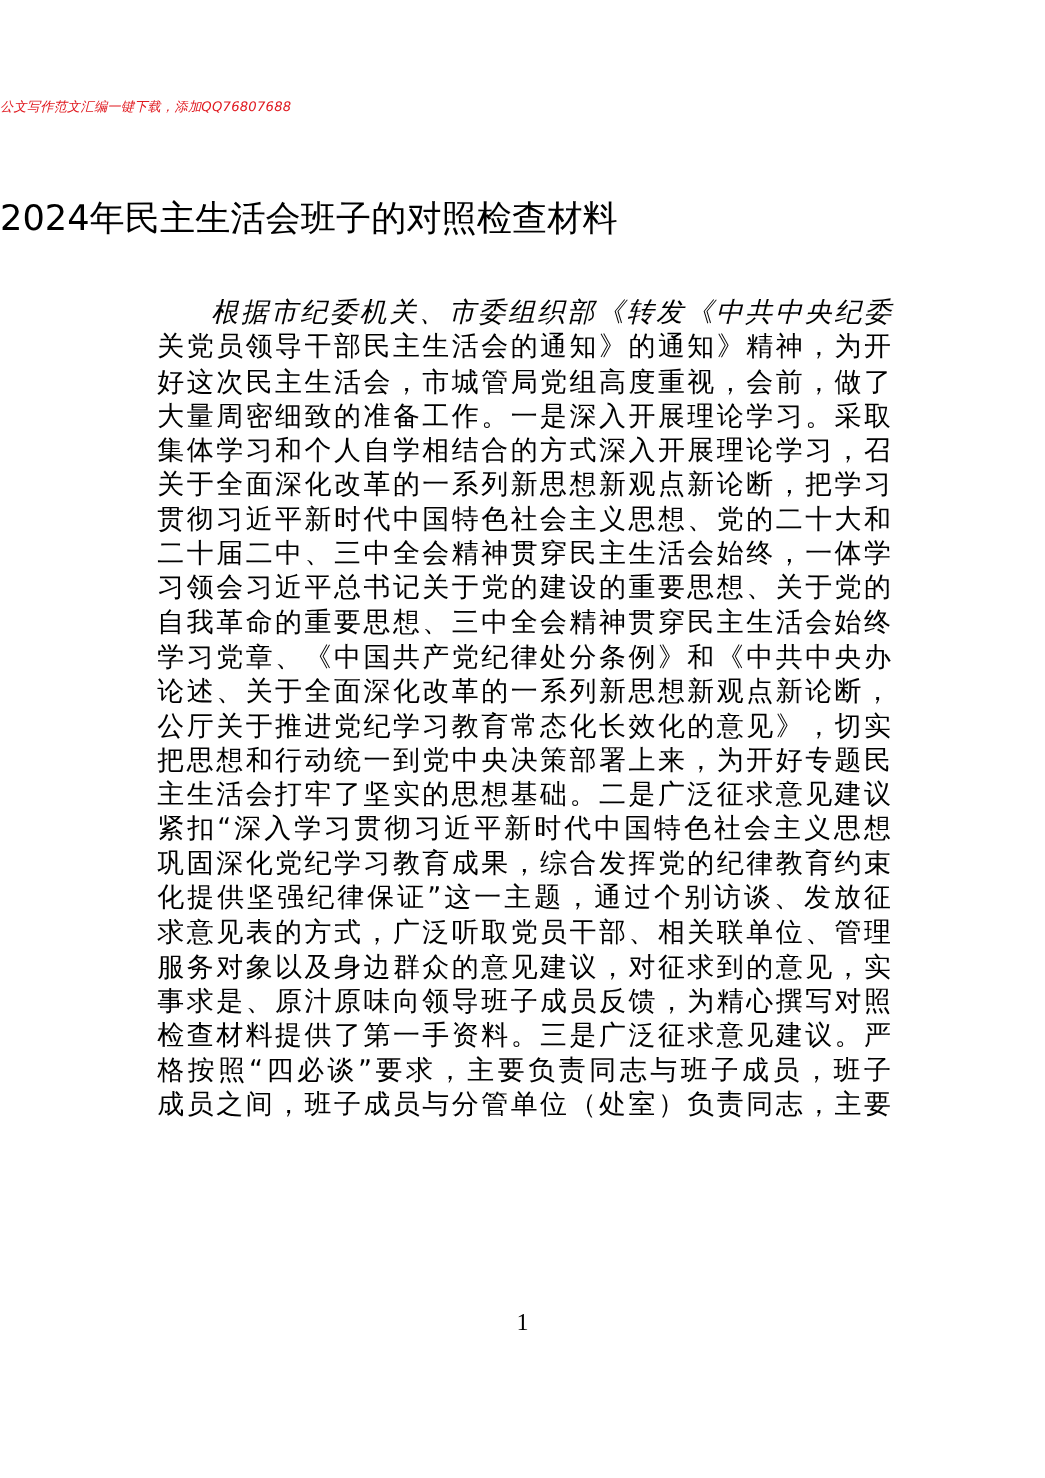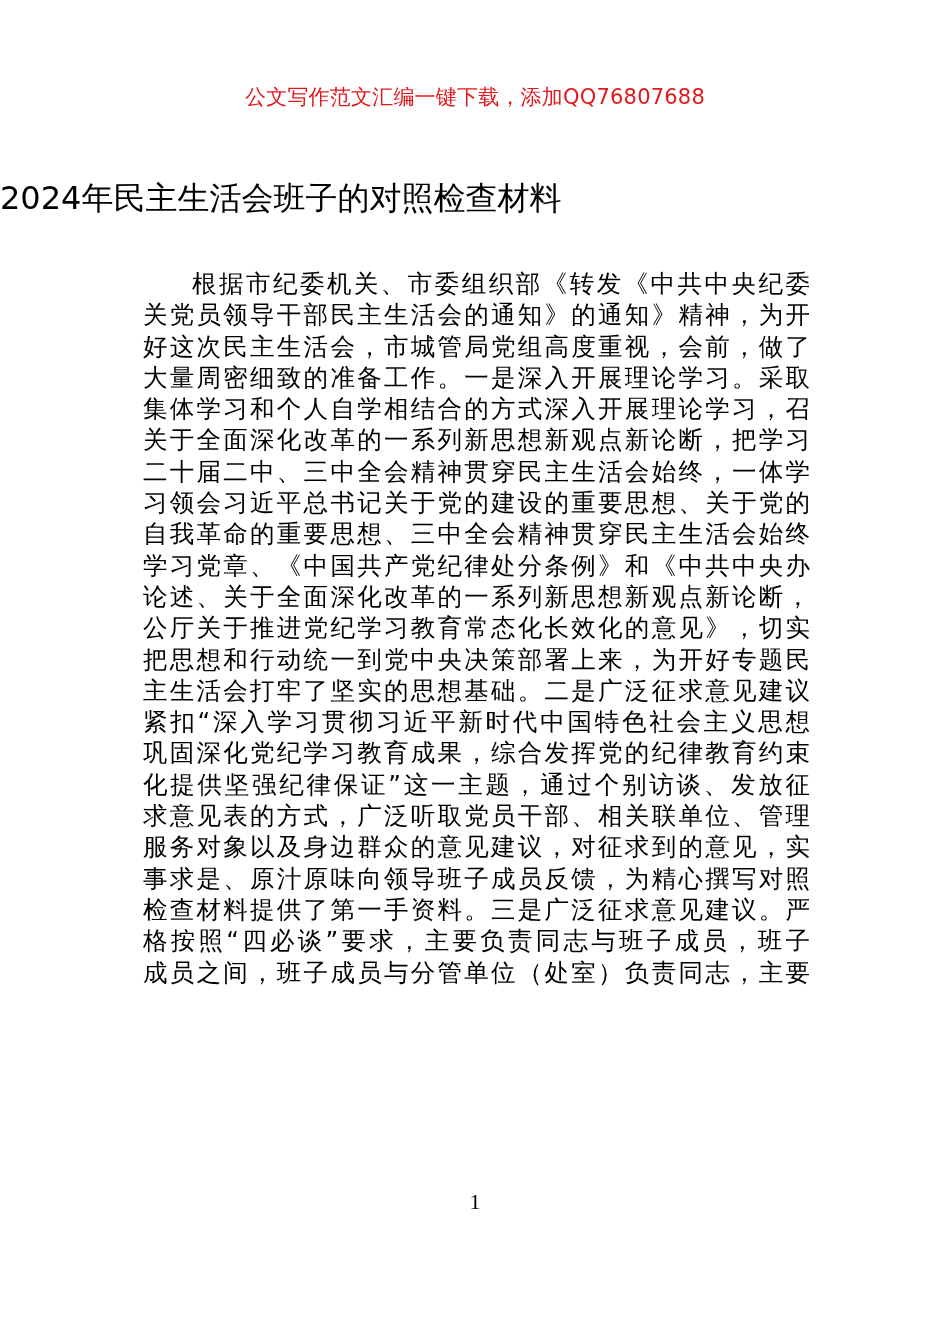--- a/index.html
+++ b/index.html
@@ -1,49 +1,50 @@
 <!DOCTYPE html>
 <html><head>
   <meta charset="utf-8">
   <style>
     html, body { margin: 0; padding: 0; background: #ffffff; }
     body { width: 950px; height: 1344px; position: relative; overflow: hidden; font-family: "DejaVu Sans", sans-serif; color: #000; }
     .header-note {
-      position: absolute; top: 86px; left: 0; width: 950px; text-align: center;
-      font-size: 21px; color: #e0191f; letter-spacing: 0.2px; line-height: 22px;
+      position: absolute; top: 86px; left: 0; width: 950px; 
+      font-size: 12px; color: #e0191f; letter-spacing: 0.2px; line-height: 22px; font-style: italic;
     }
     .title {
       position: absolute; top: 176px; left: 0; width: 950px; 
       font-size: 32px; line-height: 44px; letter-spacing: 0px;
     }
     .body-text {
       position: absolute; top: 268px; left: 143px; width: 667px;
       font-size: 24.5px; line-height: 31.3px;
     }
     .line { display: block; white-space: nowrap; text-align: justify; text-align-last: justify; height: 31.3px; }
-    .line.first { text-indent: 49px; }
+    .line.first { text-indent: 49px; font-style: italic; }
     .page-number {
       position: absolute; top: 1188px; left: 0; width: 950px; text-align: center;
       font-family: "Liberation Serif", serif; font-size: 22px; line-height: 28px;
     }
   </style>
 </head>
 <body>
 
 <div class="header-note">公文写作范文汇编一键下载，添加QQ76807688</div>
 
 <div class="title">2024年民主生活会班子的对照检查材料</div>
 
 <div class="body-text">
   <span class="line first">根据市纪委机关、市委组织部《转发《中共中央纪委</span>
   <span class="line">关党员领导干部民主生活会的通知》的通知》精神，为开</span>
   <span class="line">好这次民主生活会，市城管局党组高度重视，会前，做了</span>
   <span class="line">大量周密细致的准备工作。一是深入开展理论学习。采取</span>
   <span class="line">集体学习和个人自学相结合的方式深入开展理论学习，召</span>
   <span class="line">关于全面深化改革的一系列新思想新观点新论断，把学习</span>
+  <span class="line">贯彻习近平新时代中国特色社会主义思想、党的二十大和</span>
   <span class="line">二十届二中、三中全会精神贯穿民主生活会始终，一体学</span>
   <span class="line">习领会习近平总书记关于党的建设的重要思想、关于党的</span>
   <span class="line">自我革命的重要思想、三中全会精神贯穿民主生活会始终</span>
   <span class="line">学习党章、《中国共产党纪律处分条例》和《中共中央办</span>
   <span class="line">论述、关于全面深化改革的一系列新思想新观点新论断，</span>
   <span class="line">公厅关于推进党纪学习教育常态化长效化的意见》，切实</span>
   <span class="line">把思想和行动统一到党中央决策部署上来，为开好专题民</span>
   <span class="line">主生活会打牢了坚实的思想基础。二是广泛征求意见建议</span>
   <span class="line">紧扣“深入学习贯彻习近平新时代中国特色社会主义思想</span>
   <span class="line">巩固深化党纪学习教育成果，综合发挥党的纪律教育约束</span>

